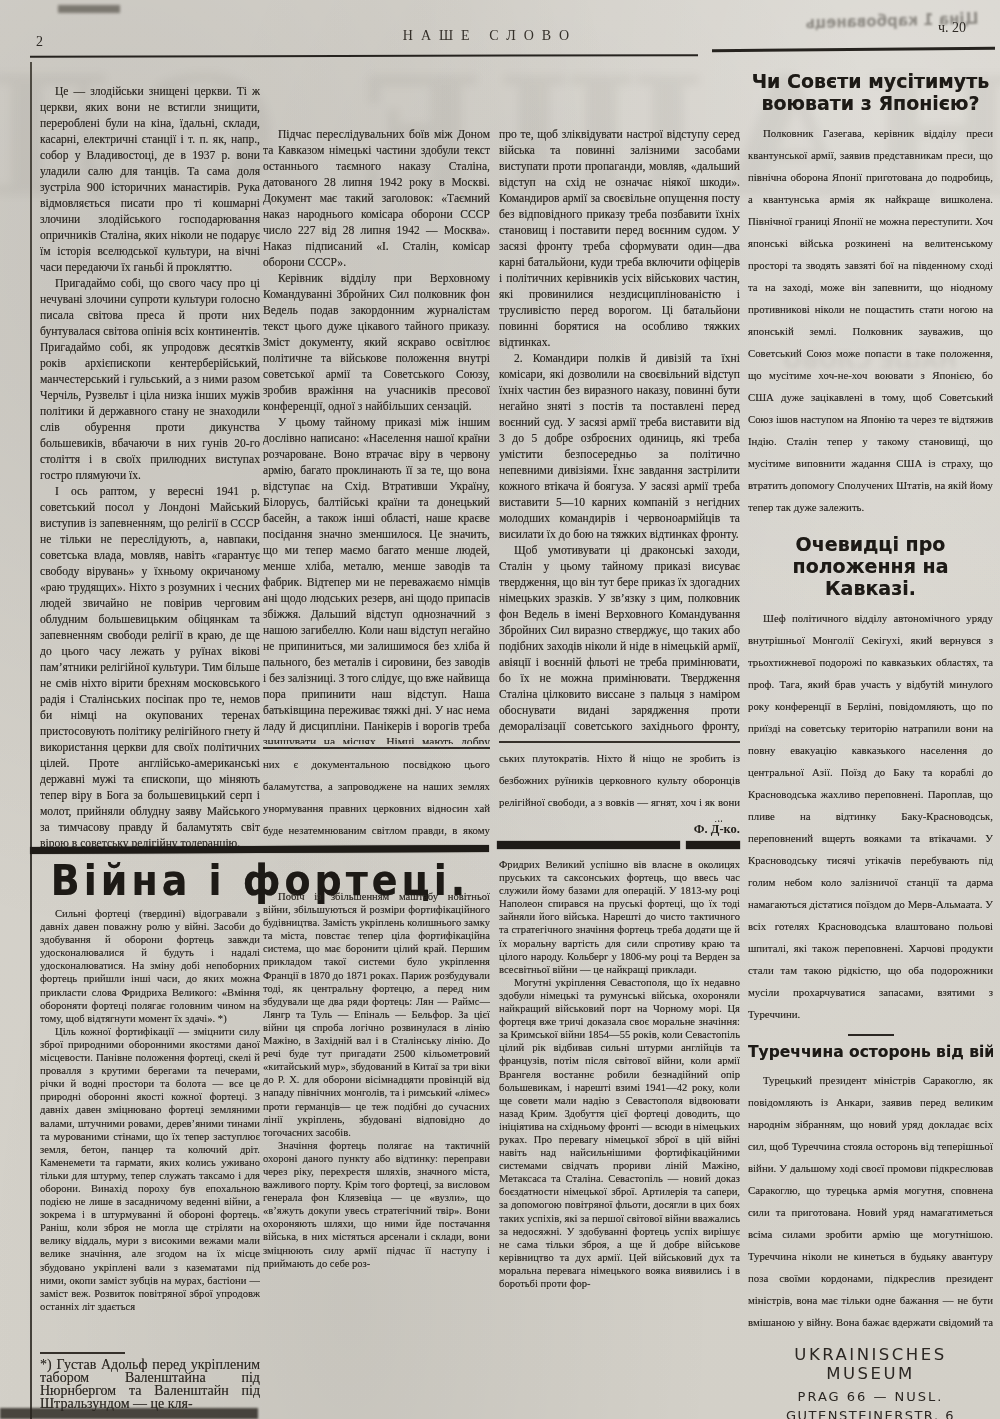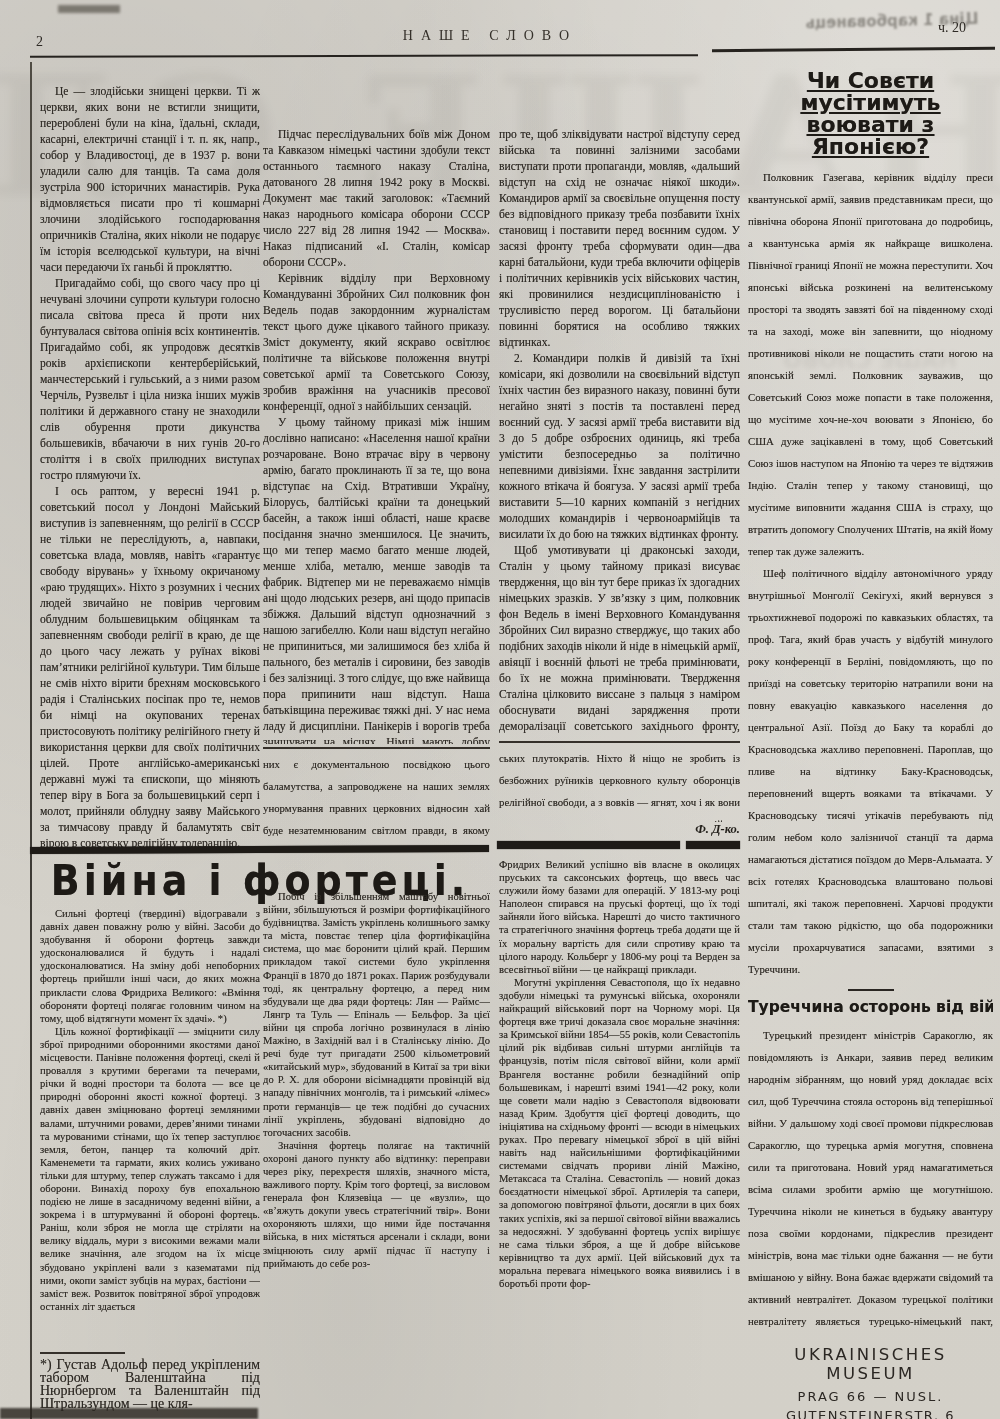--- a/index.html
+++ b/index.html
@@ -19,31 +19,31 @@
   .body-text{font-size:11.6px;line-height:16px;text-align:justify;overflow:hidden;
     text-shadow:0 0 .5px rgba(45,40,33,.55);}
   .tight{font-size:10.8px;line-height:22px;}
   .dense{font-size:10.6px;line-height:13.1px;}
   .para{margin:0;text-indent:15px;}
   .para.noind{text-indent:0;}
   .sans{font-family:"DejaVu Sans","Liberation Sans",sans-serif;}
   .headline{font-weight:bold;color:#1d1a16;text-align:center;
     text-shadow:0 0 .6px rgba(25,22,18,.5);}
   .h-main{font-size:27px;letter-spacing:.5px;}
-  .h-right{font-size:22px;line-height:22px;text-decoration:underline;}
+  .h-right{font-size:19px;line-height:22px;}
   .h-right-sm{font-size:15.5px;white-space:nowrap;}
   .h-right-md{font-size:17.5px;white-space:nowrap;}
   .h-fortress{font-size:38px;letter-spacing:4px;transform:scaleY(1.12);transform-origin:top;}
   .rule{background:#35302a;height:1.5px;}
   .bar{background:#1e1b17;box-shadow:0 0 1px rgba(20,18,15,.8);}
   .vfold{width:2px;background:linear-gradient(#3a362e,#221f1a 60%,#2c2822);opacity:.85;}
   .masthead{font-size:14px;letter-spacing:8px;text-align:center;color:#35302a;}
   .pgnum{font-size:14px;color:#2e2a25;}
   .issue{font-size:14px;color:#2e2a25;}
-  .signature{font-weight:bold;font-size:12.5px;text-align:right;padding-right:32px;color:#221f1a;font-style:italic;}
+  .signature{font-weight:bold;font-size:12.5px;text-align:right;padding-right:32px;color:#221f1a;}
   .divider{width:46px;height:2px;background:#2a2622;margin:9px auto 7px;}
   .right-title{margin:15px 0 8px;}
   .right-title.first{margin-top:0;}
   .museum{text-align:center;color:#2b2723;}
   .mus1{font-size:16.5px;letter-spacing:2.5px;}
   .mus2{font-size:13px;letter-spacing:2px;margin-top:6px;}
   .mus3{font-size:13px;letter-spacing:1.5px;margin-top:4px;}
   .ghost{pointer-events:none;}
   .ghost-masthead{left:-20px;top:40px;width:1040px;text-align:center;font-weight:bold;
     font-size:165px;letter-spacing:12px;color:#5f5b52;opacity:.07;filter:blur(4px);
@@ -127,20 +127,21 @@
       <p class="para">Могутні укріплення Севастополя, що їх недавно здобули німецькі та румунські війська, охороняли найкращий військовий порт на Чорному морі. Ця фортеця вже тричі доказала своє моральне значіння: за Кримської війни 1854—55 років, коли Севастопіль цілий рік відбивав сильні штурми англійців та французів, потім після світової війни, коли армії Врангеля востаннє робили безнадійний опір большевикам, і нарешті взимі 1941—42 року, коли ще совети мали надію з Севастополя відвоювати назад Крим. Здобуття цієї фортеці доводить, що ініціятива на східньому фронті — всюди в німецьких руках. Про перевагу німецької зброї в цій війні навіть над найсильнішими фортифікаційними системами свідчать прориви ліній Мажіно, Метаксаса та Сталіна. Севастопіль — новий доказ боєздатности німецької зброї. Артилерія та сапери, за допомогою повітряної фльоти, досягли в цих боях таких успіхів, які за першої світової війни вважались за недосяжні. У здобуванні фортець успіх вирішує не сама тільки зброя, а ще й добре військове керівництво та дух армії. Цей військовий дух та моральна перевага німецького вояка виявились і в боротьбі проти фор-</p>
     </div>
 
   <div class="abs" style="left:748px;top:70px;width:245px;height:1268px;overflow:hidden;">
 
     <div class="headline sans h-right right-title first">Чи Совєти мусітимуть воювати з Японією?</div>
     <div class="body-text tight">
         <p class="para">Полковник Газегава, керівник відділу преси квантунської армії, заявив представникам преси, що північна оборона Японії приготована до подробиць, а квантунська армія як найкраще вишколена. Північної границі Японії не можна переступити. Хоч японські війська розкинені на велитенському просторі та зводять завзяті бої на південному сході та на заході, може він запевнити, що ніодному противникові ніколи не пощастить стати ногою на японській землі. Полковник зауважив, що Советський Союз може попасти в таке положення, що мусітиме хоч-не-хоч воювати з Японією, бо США дуже зацікавлені в тому, щоб Советський Союз ішов наступом на Японію та через те відтяжив Індію. Сталін тепер у такому становищі, що мусітиме виповнити жадання США із страху, що втратить допомогу Сполучених Штатів, на якій йому тепер так дуже залежить.</p>
       </div>
 
+    <div class="headline sans h-right right-title">Очевидці про положення на Кавказі.</div>
     <div class="body-text tight">
         <p class="para">Шеф політичного відділу автономічного уряду внутрішньої Монголії Секігухі, який вернувся з трьохтижневої подорожі по кавказьких областях, та проф. Тага, який брав участь у відбутій минулого року конференції в Берліні, повідомляють, що по приїзді на советську територію натрапили вони на повну евакуацію кавказького населення до центральної Азії. Поїзд до Баку та кораблі до Красноводська жахливо переповнені. Пароплав, що пливе на відтинку Баку-Красноводськ, переповнений вщерть вояками та втікачами. У Красноводську тисячі утікачів перебувають під голим небом коло залізничої станції та дарма намагаються дістатися поїздом до Мерв-Альмаата. У всіх готелях Красноводська влаштовано польові шпиталі, які також переповнені. Харчові продукти стали там такою рідкістю, що оба подорожники мусіли прохарчуватися запасами, взятими з Туреччини.</p>
       </div>
 
     <div class="divider"></div>
     <div class="headline sans h-right-sm right-title" style="margin-top:4px;">Туреччина осторонь від війни.</div>
     <div class="body-text tight">
         <p class="para">Турецький президент міністрів Саракоглю, як повідомляють із Анкари, заявив перед великим народнім зібранням, що новий уряд докладає всіх сил, щоб Туреччина стояла осторонь від теперішньої війни. У дальшому ході своєї промови підкреслював Саракоглю, що турецька армія могутня, сповнена сили та приготована. Новий уряд намагатиметься всіма силами зробити армію ще могутнішою. Туреччина ніколи не кинеться в будьяку авантуру поза своїми кордонами, підкреслив президент міністрів, вона має тільки одне бажання — не бути вмішаною у війну. Вона бажає вдержати свідомий та активний невтралітет. Доказом турецької політики невтралітету являється турецько-німецький пакт, який наново припечатує приязнь та обостороннє порозуміння між обома краями. Другим доказом турецької політики невтралітету є турецько-англійський договір. На приязне становище будьякої держави у відношенні до Туреччини вона буде відповідати також приязню. А на ворожнечу відповість незломною хоробрістю та енергією. Це є напрямні, якими йде новий уряд до мети турецької закордонної політики.</p>
       </div>
 

